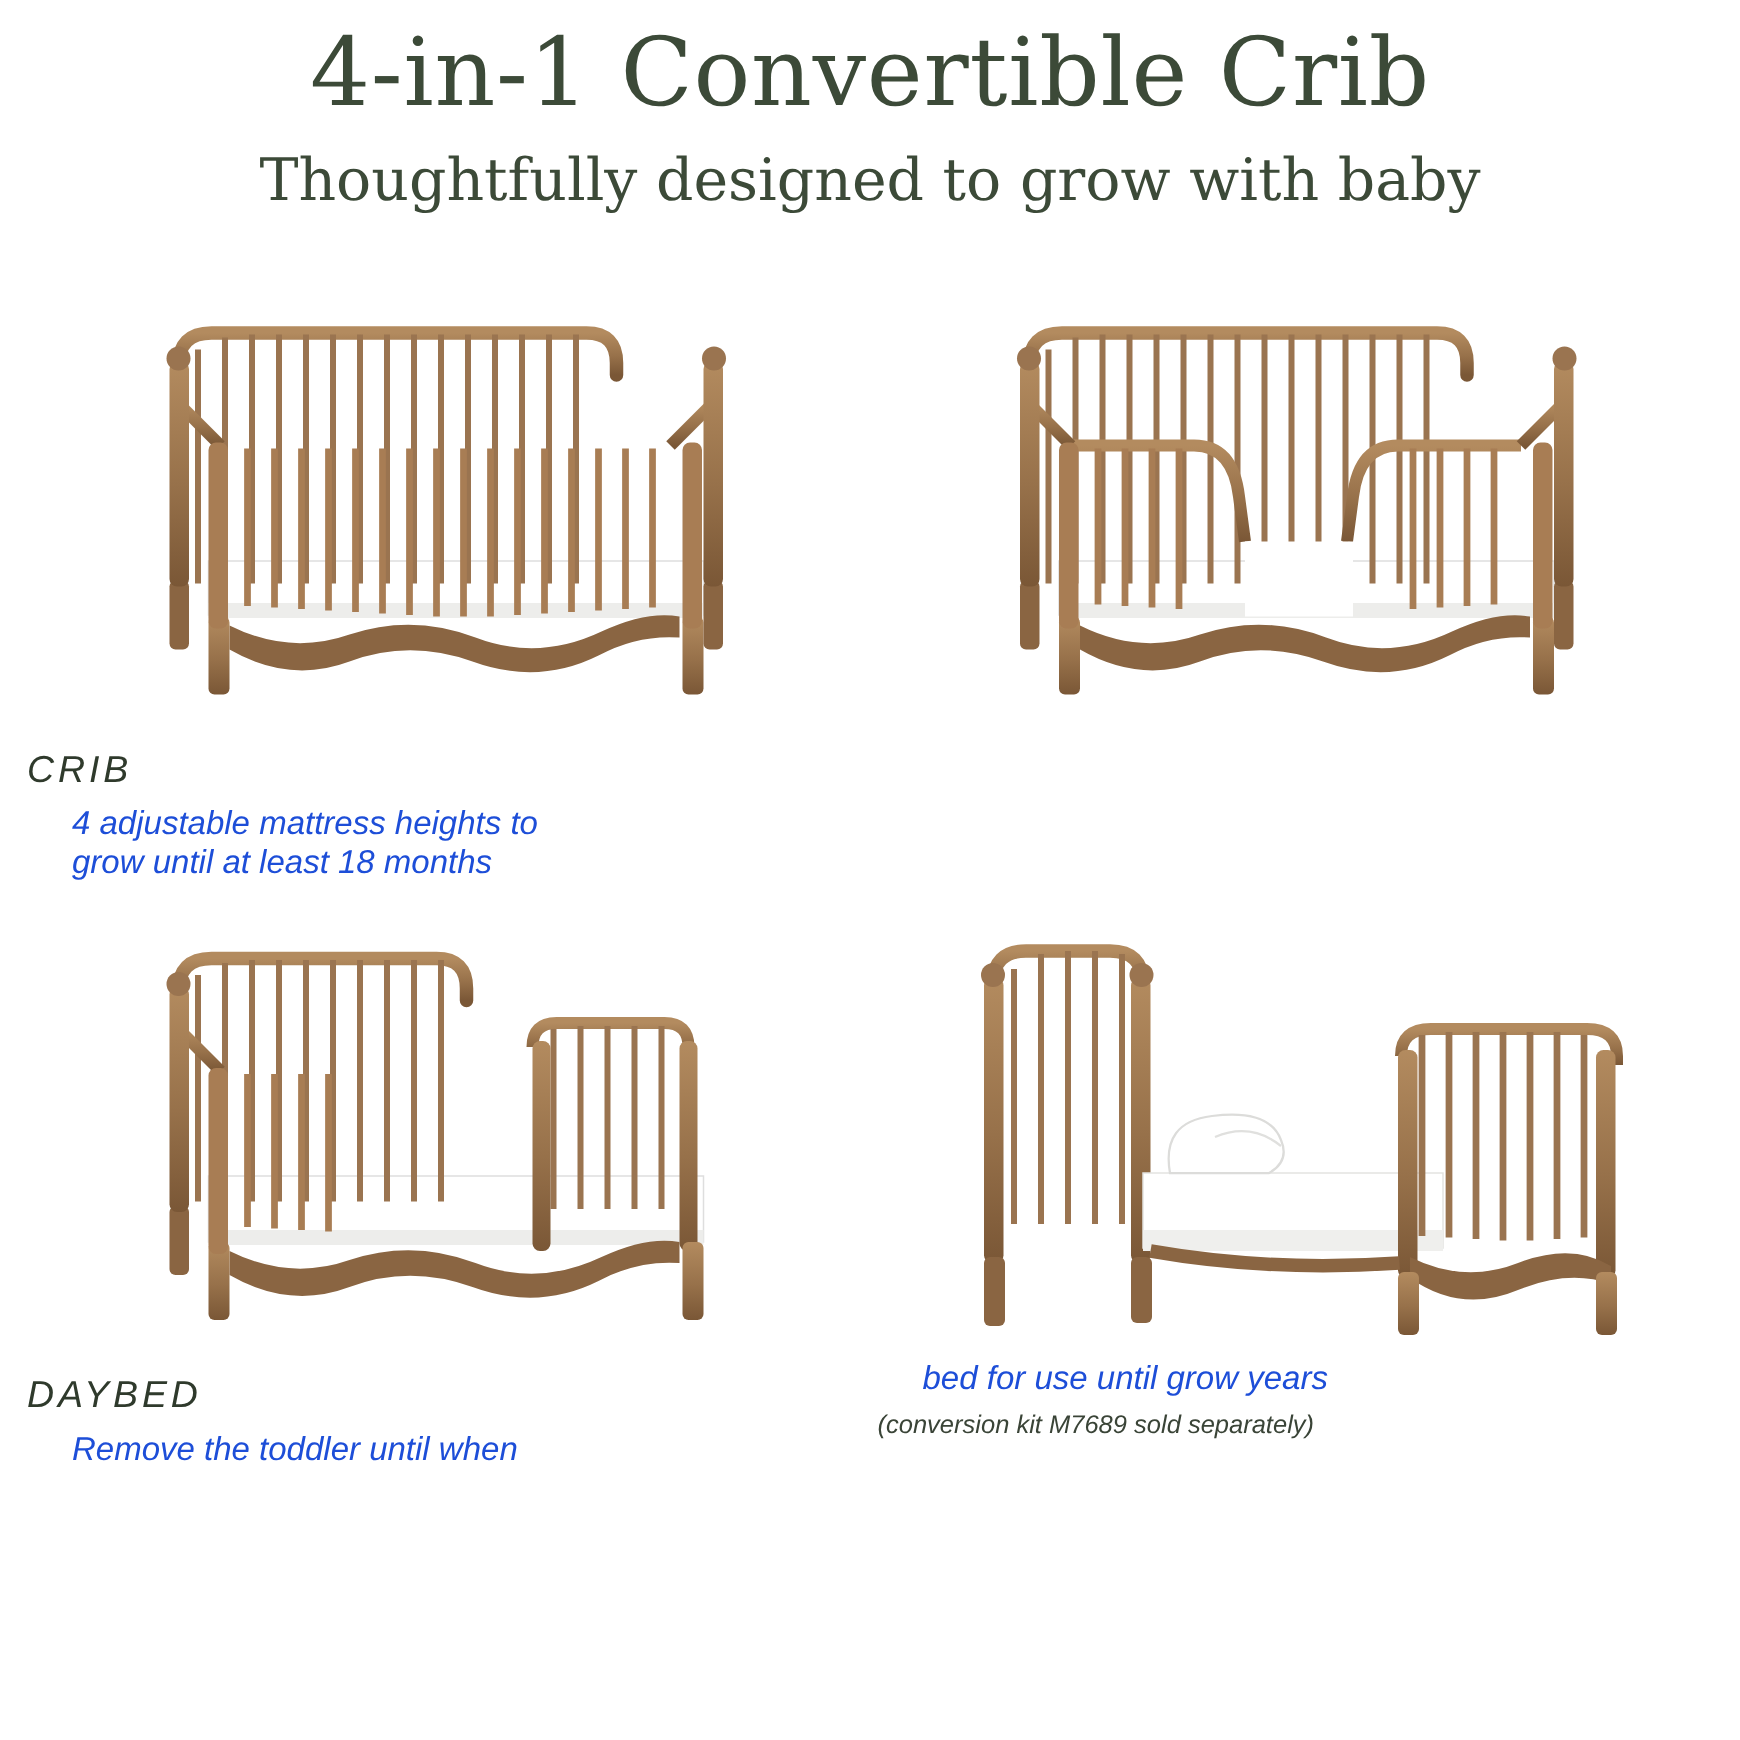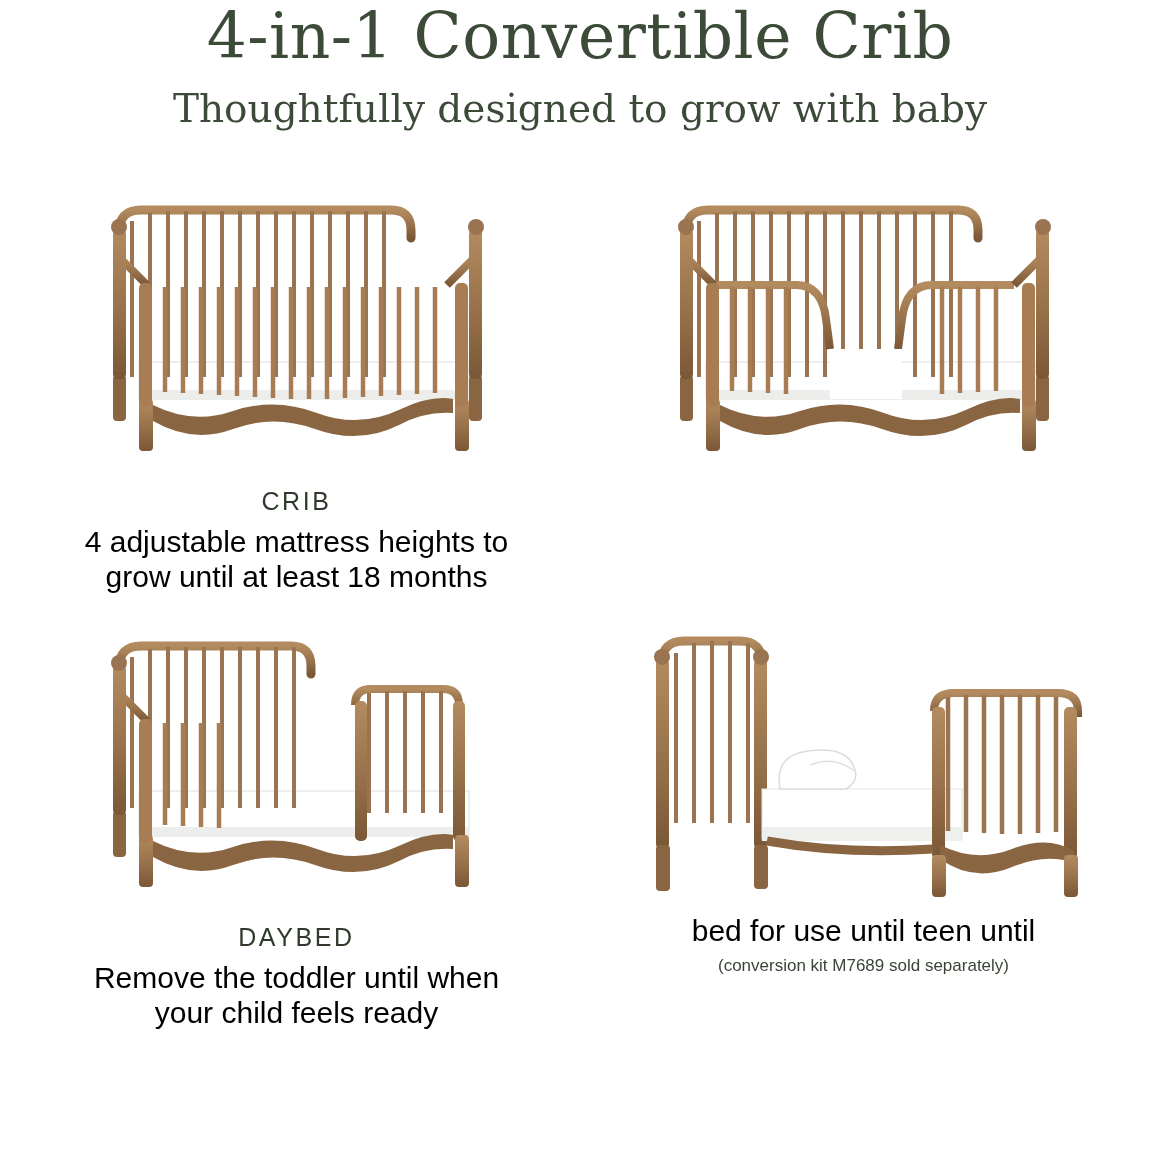--- a/index.html
+++ b/index.html
@@ -25,21 +25,21 @@
     text-align: center;
     padding-top: 4px;
   }
   .title {
     font-family: "DejaVu Serif", serif;
     font-size: 63px;
     line-height: 1.05;
     letter-spacing: 0.5px;
     color: #3c4a38;
     font-weight: 400;
-    margin: 0;
+    margin: 12px;
   }
   .subtitle {
     font-family: "DejaVu Serif", serif;
     font-size: 39px;
     line-height: 1.2;
     color: #3c4a38;
     font-weight: 400;
     margin: 16px 0 15px 0;
   }
   
@@ -59,33 +59,33 @@
     align-items: center;
   }
   .figure {
     width: 100%;
     height: 300px;
     display: flex;
     align-items: flex-end;
     justify-content: center;
   }
   .caption {
-    text-align: center;
     width: 100%;
+    font-style: italic;
   }
   .cap-title {
     font-size: 25px;
     letter-spacing: 2.6px;
     color: #2f3a2c;
     margin: 10px 0 8px 0;
   }
   .cap-line {
-    font-size: 30px;
+    font-size: 22px;
     line-height: 1.18;
-    color: #000000;
+    color: #1d4ed8;
     margin: 0;
     padding: 0 30px;
   }
   .cap-note {
     font-size: 17px;
     line-height: 1.3;
     color: #3a4437;
     margin-top: 7px;
   }
   svg { display: block; }
@@ -296,21 +296,20 @@
           <rect x="368" y="222" width="14" height="52" rx="4" fill="url(#wd3)"></rect>
           <rect x="26" y="198" width="13" height="46" rx="4" fill="#8a6542"></rect>
           <rect x="26" y="52" width="13" height="150" rx="5" fill="url(#wd3)"></rect>
           <circle cx="32" cy="50" r="8" fill="#9a7450"></circle>
           <rect x="52" y="106" width="13" height="124" rx="5" fill="#a87d54"></rect>
         </svg>
       </div>
       <div class="caption">
         <div class="cap-title">DAYBED</div>
         <p class="cap-line">Remove the toddler until when</p>
-        <p class="cap-line">your child feels ready</p>
       </div>
     </div>
 
     <div class="cell">
       <div class="figure">
         <svg width="460" height="300" viewBox="0 0 460 300" aria-hidden="true">
           <defs>
             <linearGradient id="wd4" x1="0" y1="0" x2="0" y2="1">
               <stop offset="0%" stop-color="#b38b5f"></stop>
               <stop offset="55%" stop-color="#97714a"></stop>
@@ -354,19 +353,19 @@
 
           <path d="M133 228 q80 14 166 8" fill="none" stroke="#8a6542" stroke-width="9"></path>
 
           <rect x="22" y="232" width="14" height="46" rx="4" fill="#8a6542"></rect>
           <rect x="120" y="232" width="14" height="44" rx="4" fill="#8a6542"></rect>
           <rect x="298" y="242" width="14" height="42" rx="4" fill="url(#wd4)"></rect>
           <rect x="430" y="242" width="14" height="42" rx="4" fill="url(#wd4)"></rect>
         </svg>
       </div>
       <div class="caption">
-        <p class="cap-line">bed for use until teen until</p>
+        <p class="cap-line">bed for use until grow years</p>
         <div class="cap-note">(conversion kit M7689 sold separately)</div>
       </div>
     </div>
 
   </div>
 </div>
 
 </body></html>

